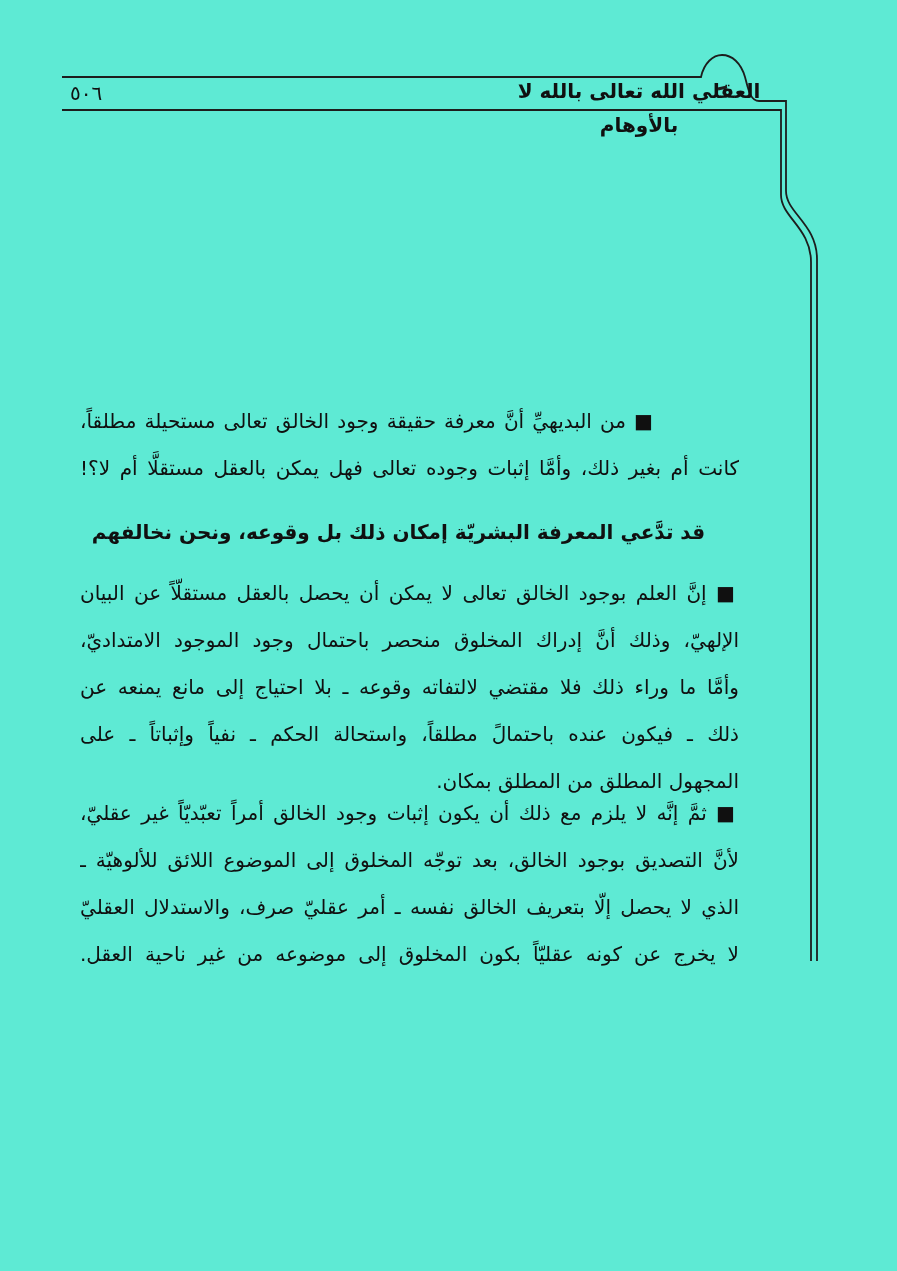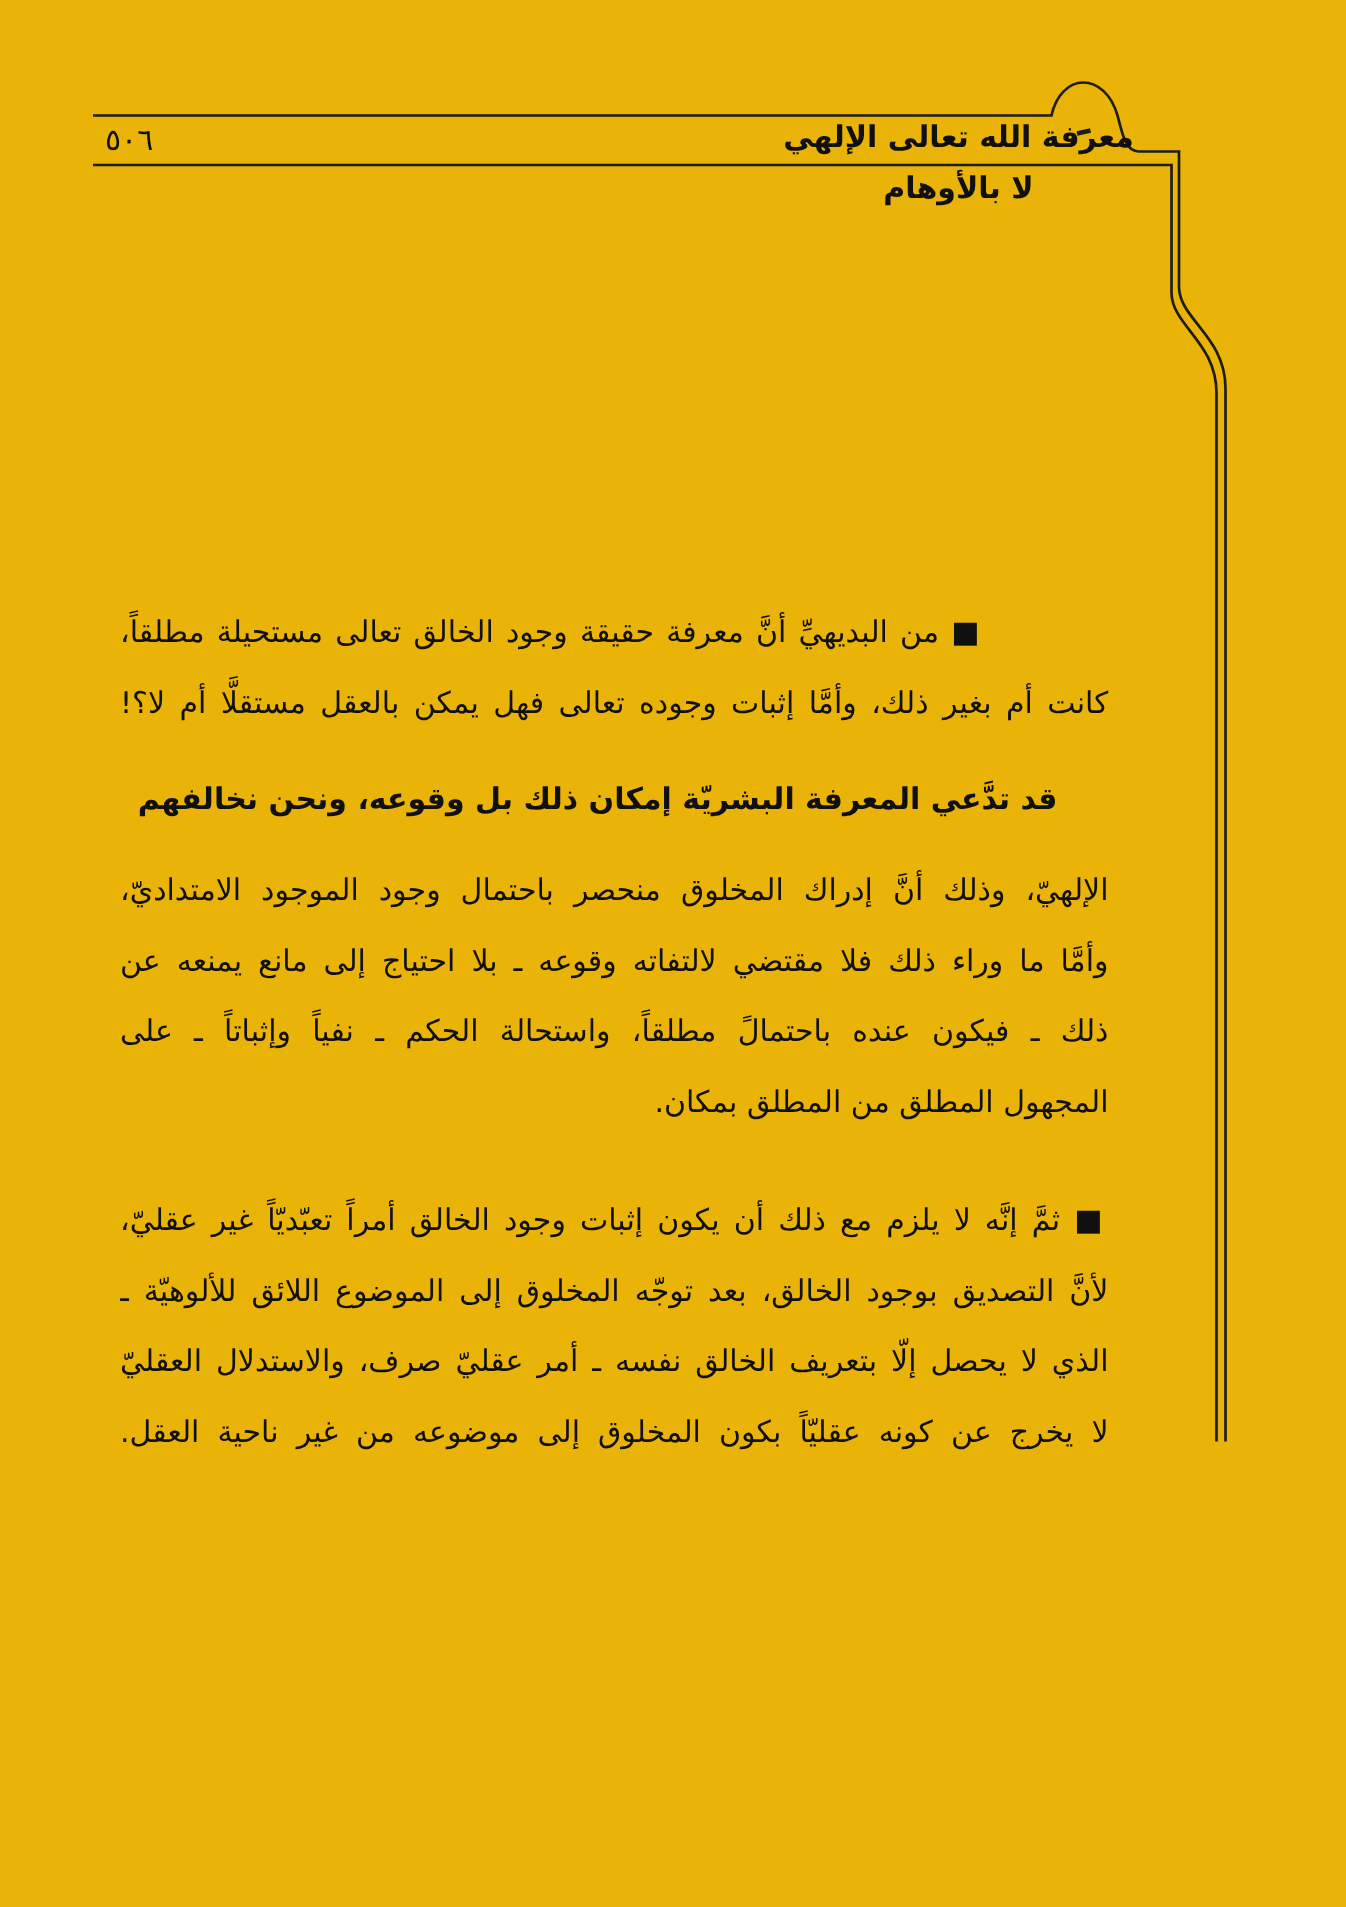--- a/index.html
+++ b/index.html
@@ -1,19 +1,19 @@
 <!DOCTYPE html>
 <html lang="ar"><head>
 <meta charset="utf-8">
 <style>
   html,body{margin:0;padding:0;background:#e8e8e8;}
   .page{
     position:relative;
     width:897px;height:1271px;
-    background:#eab308;
+    background:#5eead4;
     overflow:hidden;
     font-family:"DejaVu Sans", sans-serif;
     color:#101010;
   }
   
   .frame-svg{position:absolute;left:0;top:0;width:897px;height:1271px;}
   
   .page-number{
     position:absolute;left:70px;top:78px;width:70px;height:30px;
     font-size:20px;line-height:30px;text-align:left;
@@ -51,32 +51,33 @@
 
   <svg class="frame-svg" viewBox="0 0 897 1271" xmlns="http://www.w3.org/2000/svg">
     <g fill="none" stroke="#1d1d1d" stroke-width="1.8">
       <path d="M 62 77 H 701 C 704 63 713 55 722 55 C 732 55 741 63 745 77 C 748 88 750 101 759 101 H 786 V 191 C 786 213 817 224 817 259 V 961"></path>
       <path d="M 62 110 H 781 V 195 C 781 217 811 228 811 262 V 961"></path>
       <path stroke-width="3" d="M 718 89 L 727 87"></path>
     </g>
   </svg>
 
   <div class="page-number">٥٠٦</div>
-  <div class="running-title">معرفة الله تعالى الإلهي لا بالأوهام</div>
+  <div class="running-title">العقلي الله تعالى بالله لا بالأوهام</div>
 
   <div class="para p1">
     <div class="line j ind-lg">■ من البديهيِّ أنَّ معرفة حقيقة وجود الخالق تعالى مستحيلة مطلقاً، بالعقل</div>
     <div class="line j">كانت أم بغير ذلك، وأمَّا إثبات وجوده تعالى فهل يمكن بالعقل مستقلَّا أم لا؟!</div>
   </div>
 
   <div class="para p2">
     <div class="line r ind-md">قد تدَّعي المعرفة البشريّة إمكان ذلك بل وقوعه، ونحن نخالفهم في ذلك ونقول:</div>
   </div>
 
   <div class="para p3">
+    <div class="line j ind-sm">■ إنَّ العلم بوجود الخالق تعالى لا يمكن أن يحصل بالعقل مستقلّاً عن البيان</div>
     <div class="line j">الإلهيّ، وذلك أنَّ إدراك المخلوق منحصر باحتمال وجود الموجود الامتداديّ،</div>
     <div class="line j">وأمَّا ما وراء ذلك فلا مقتضي لالتفاته وقوعه ـ بلا احتياج إلى مانع يمنعه عن</div>
     <div class="line j">ذلك ـ فيكون عنده باحتمالً مطلقاً، واستحالة الحكم ـ نفياً وإثباتاً ـ على</div>
     <div class="line r">المجهول المطلق من المطلق بمكان.</div>
   </div>
 
   <div class="para p4">
     <div class="line j ind-sm">■ ثمَّ إنَّه لا يلزم مع ذلك أن يكون إثبات وجود الخالق أمراً تعبّديّاً غير عقليّ،</div>
     <div class="line j">لأنَّ التصديق بوجود الخالق، بعد توجّه المخلوق إلى الموضوع اللائق للألوهيّة ـ</div>
     <div class="line j">الذي لا يحصل إلّا بتعريف الخالق نفسه ـ أمر عقليّ صرف، والاستدلال العقليّ</div>

